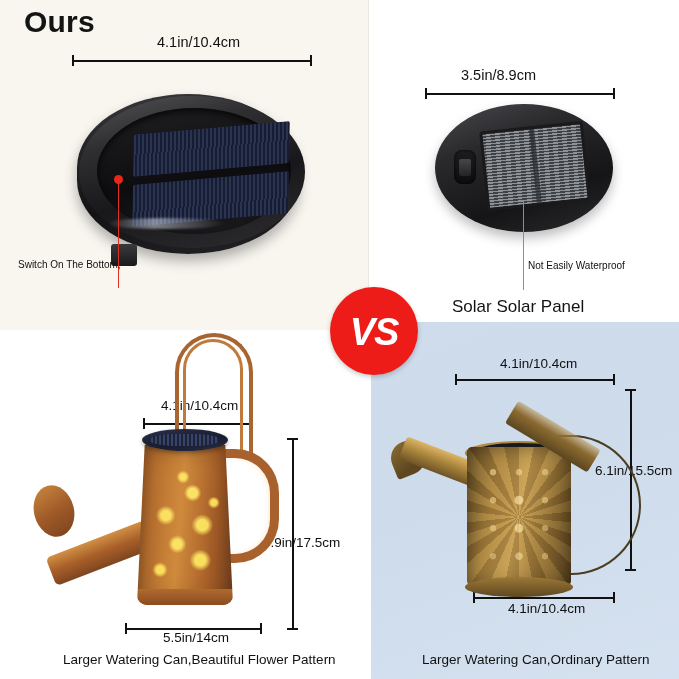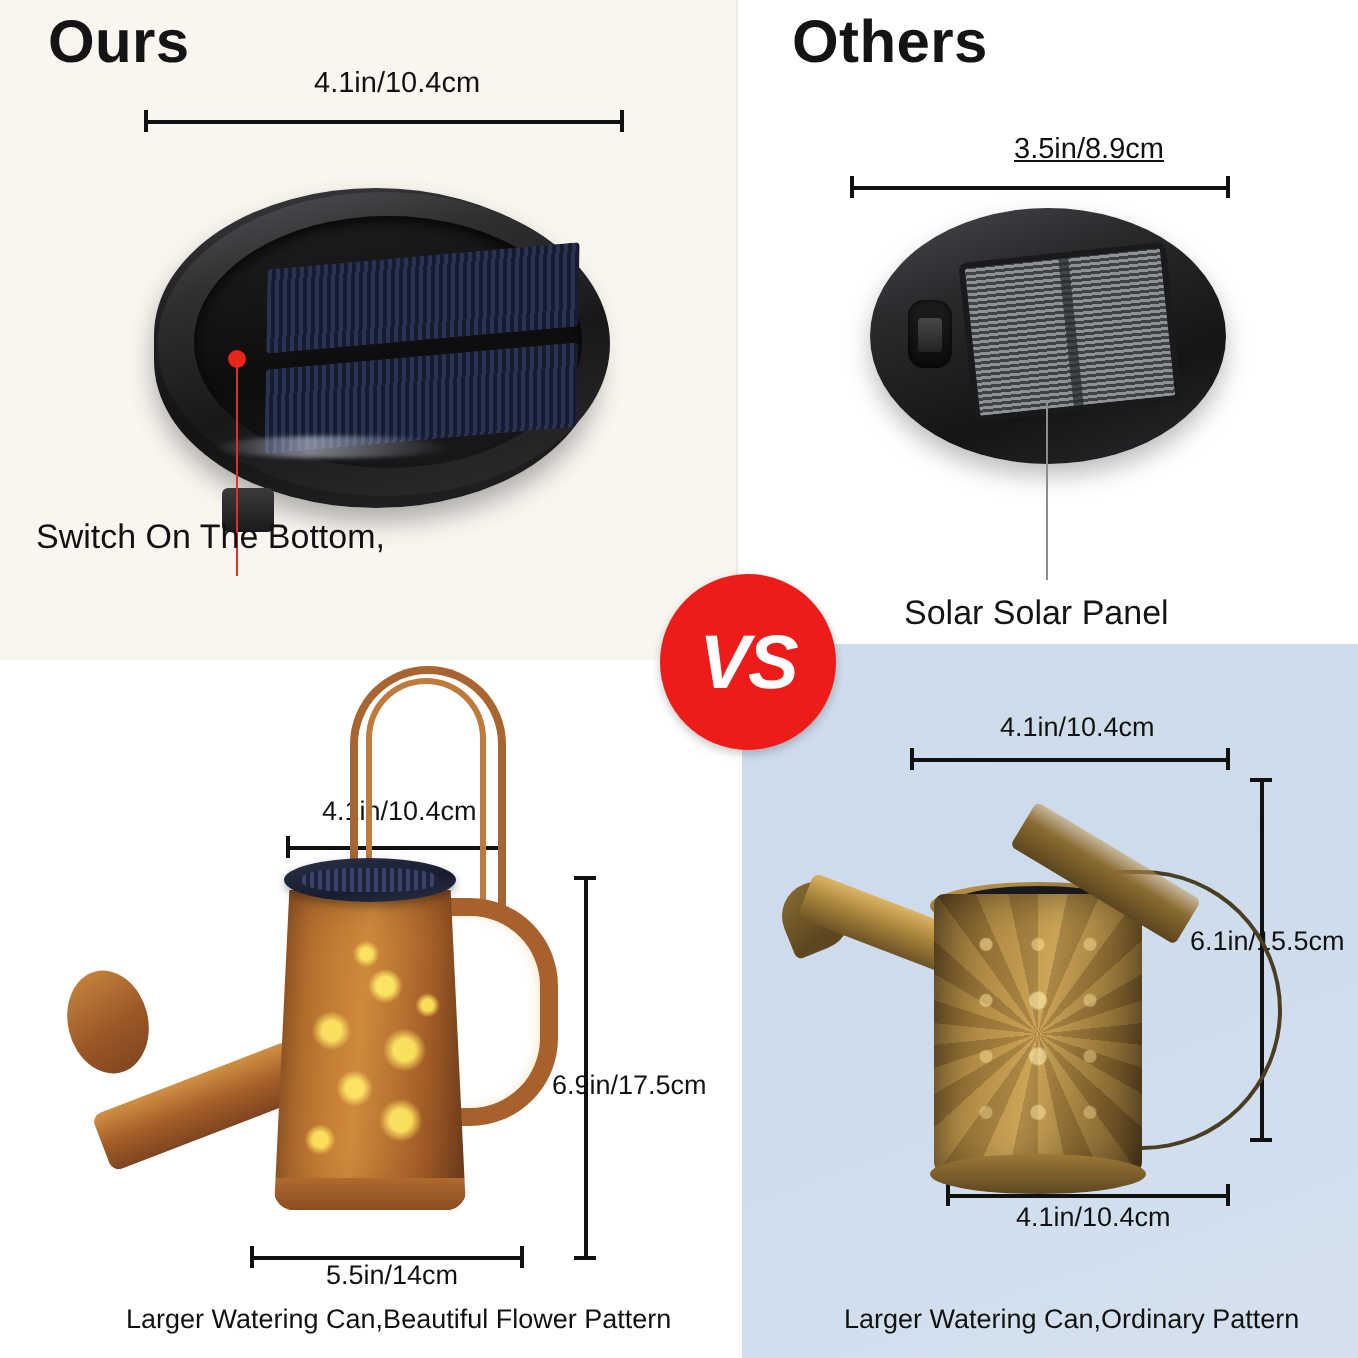--- a/index.html
+++ b/index.html
@@ -51,21 +51,21 @@
     font-size: 13.5px;
     color: #111;
     white-space: nowrap;
   }
   #caption-left-can  { left: 63px;  top: 652px; }
   #caption-right-can { left: 422px; top: 652px; }
 
   
   .annot {
     position: absolute;
-    font-size: 17px;
+    font-size: 10px;
     line-height: 1.32;
     color: #111;
     white-space: nowrap;
   }
   #annot-left  { left: 18px;  top: 258px; }
   #annot-right { left: 528px; top: 259px; }
   .leader {
     position: absolute;
     width: 1px;
   }
@@ -379,21 +379,20 @@
 
 <div id="root">
 
   <div class="quad" id="bg-top-left"></div>
   <div class="quad" id="bg-top-right"></div>
   <div class="quad" id="bg-bottom-left"></div>
   <div class="quad" id="bg-bottom-right"></div>
   <div id="seam"></div>
 
   <div class="heading" id="heading-ours">Ours</div>
-  <div class="heading" id="heading-others">Others</div>
 
   <div class="dim-h" style="left:72px; top:55px; width:240px;">
     <div class="cap l"></div>
       <div class="bar"></div>
       <div class="cap r"></div>
   </div>
   <div class="dim-label" style="left:146px; top:34px;">4.1in/10.4cm</div>
 
   <div id="lamp-left">
     <div class="body">
@@ -415,50 +414,51 @@
   <div class="annot" id="annot-left">
     <div>Switch On The Bottom,</div>
   </div>
 
 
   <div class="dim-h" style="left:425px; top:88px; width:190px;">
     <div class="cap l"></div>
       <div class="bar"></div>
       <div class="cap r"></div>
   </div>
-  <div class="dim-label" style="left:496px; top:67px;text-decoration:underline;">3.5in/8.9cm</div>
+  <div class="dim-label" style="left:450px; top:67px;">3.5in/8.9cm</div>
 
   <div id="lamp-right">
     <div class="body">
       <div class="panel">
         <div class="divider"></div>
       </div>
       <div class="switch"></div>
     </div>
   </div>
 
   <div class="leader" id="leader-right"></div>
   <div class="annot" id="annot-right">
+    <div>Not Easily Waterproof</div>
   </div>
 
   <div class="caption" id="caption-right-panel">Solar Solar Panel</div>
 
   <div class="dim-h" style="left:143px; top:418px; width:108px;">
     <div class="cap l"></div>
       <div class="bar"></div>
       <div class="cap r"></div>
   </div>
   <div class="dim-label sm" style="left:150px; top:398px;">4.1in/10.4cm</div>
 
   <div class="dim-v" style="left:287px; top:438px; height:192px;">
     <div class="cap t"></div>
       <div class="bar"></div>
       <div class="cap b"></div>
   </div>
-  <div class="dim-label sm" style="left:265px; top:535px;text-align:center;">6.9in/17.5cm</div>
+  <div class="dim-label sm" style="left:252px; top:535px;text-align:center;">6.9in/17.5cm</div>
 
   <div class="dim-h" style="left:125px; top:623px; width:137px;">
     <div class="cap l"></div>
       <div class="bar"></div>
       <div class="cap r"></div>
   </div>
   <div class="dim-label sm" style="left:152px; top:630px;">5.5in/14cm</div>
 
   <div id="can-left">
     <div class="handle-top"></div>

